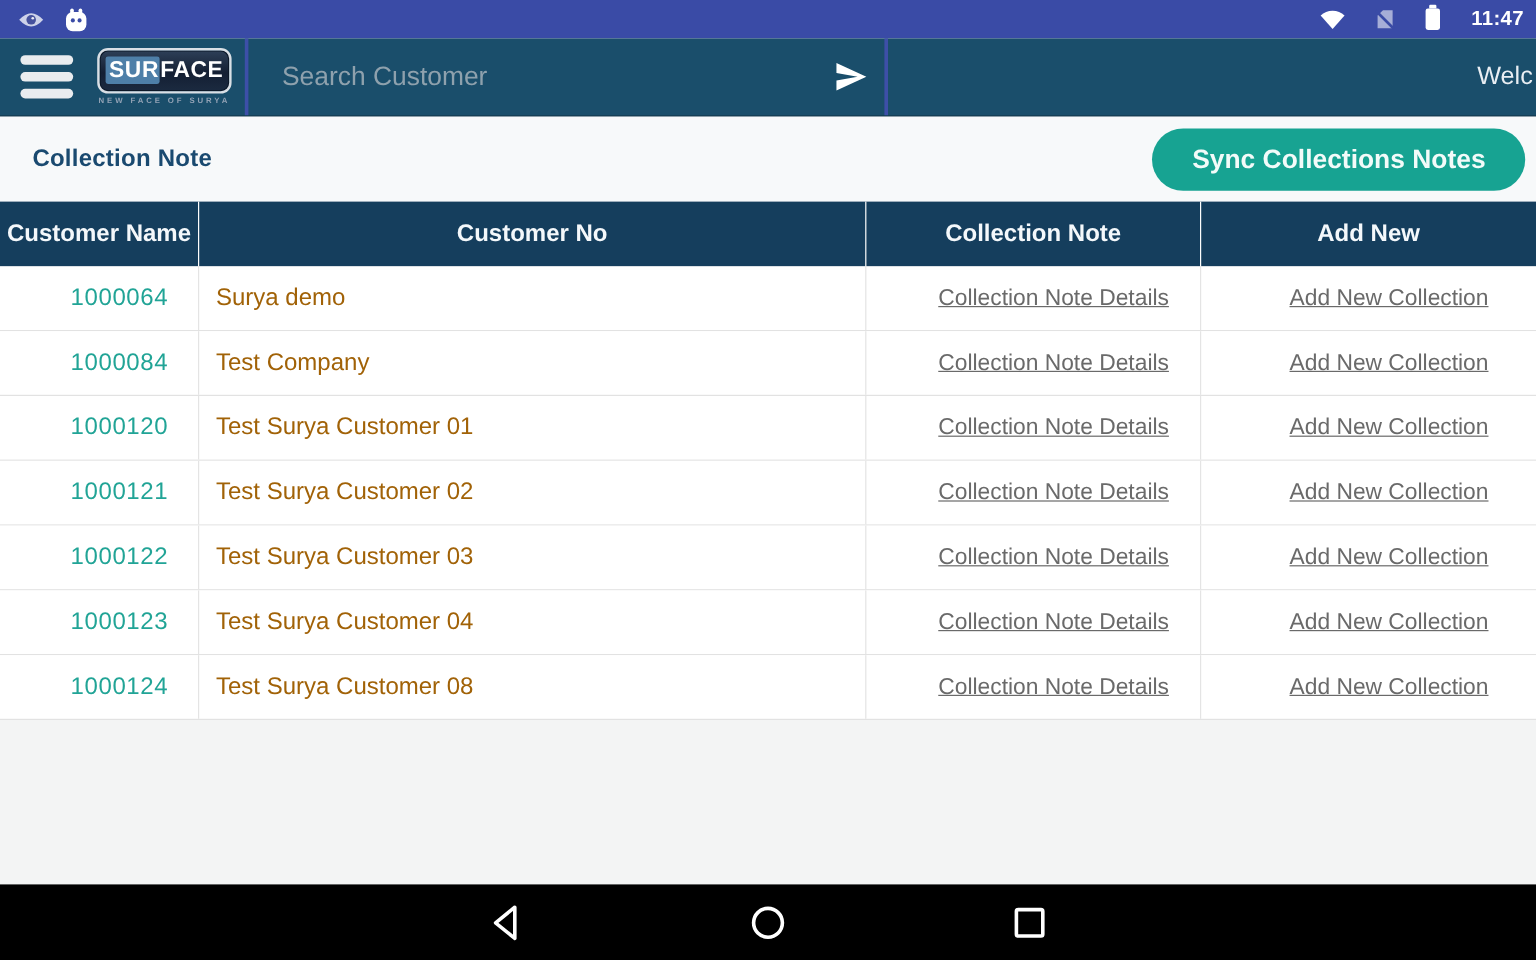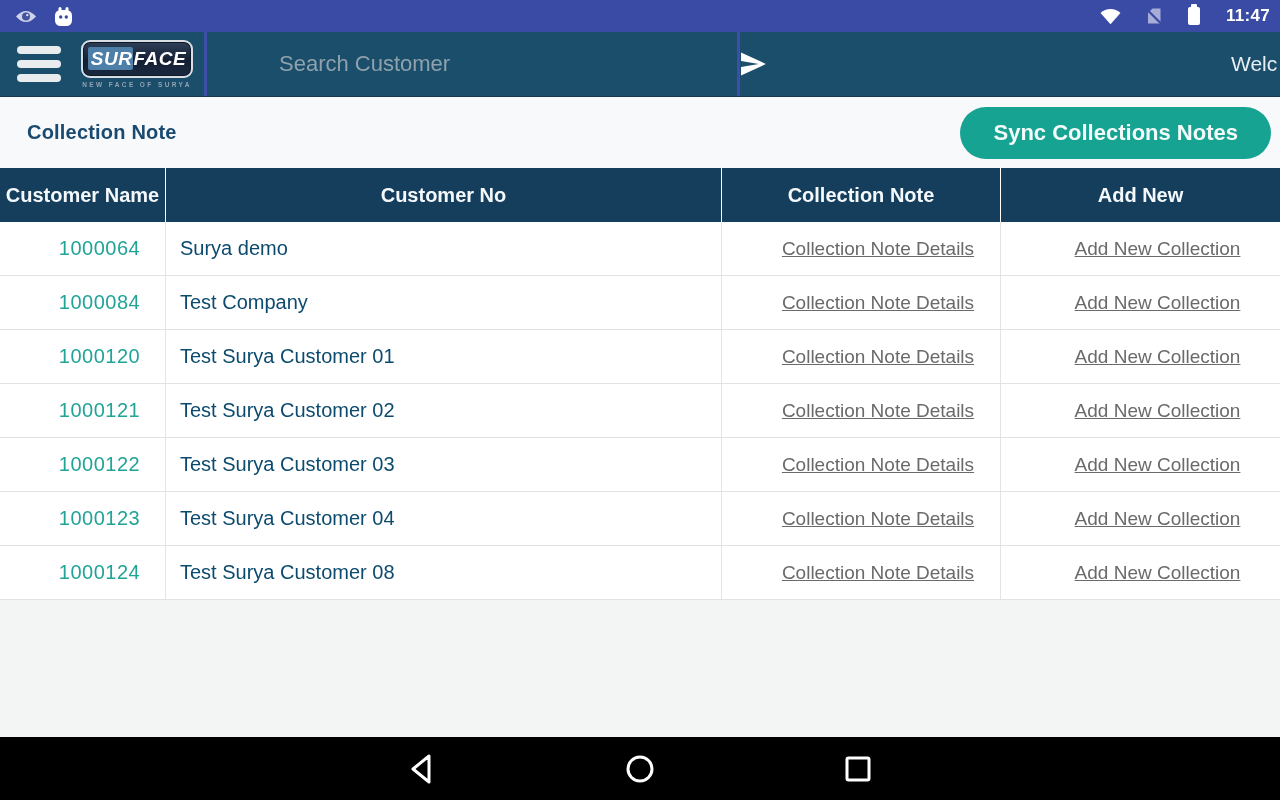--- a/index.html
+++ b/index.html
@@ -30,25 +30,25 @@
   .hamburger { width:44px; height:40px; margin-left:17px; display:flex; flex-direction:column; justify-content:center; gap:6px; cursor:pointer; }
   .hamburger span { display:block; height:8px; width:44px; background:#E9ECEF; border-radius:4px; }
 
   .logo { margin-left:18px; width:116px; display:flex; flex-direction:column; align-items:center; }
   .logo-box {
     width:112px; height:38px; border:2px solid #D9DFE5; border-radius:9px;
     background:linear-gradient(180deg,#2E4058 0%,#141F33 55%,#1B2A40 100%);
     display:flex; align-items:center; justify-content:center;
     box-shadow:inset 0 0 0 1px #0c1828;
   }
-  .logo-text { font-style:italic; font-weight:900; font-size:19px; color:#fff; letter-spacing:.5px; white-space:nowrap; }
+  .logo-text { font-weight:900; font-size:19px; color:#fff; letter-spacing:.5px; white-space:nowrap; }
   .logo-text .lg1 { background:#4E7FA8; padding:1px 1px 1px 3px; border-radius:2px; }
   .logo-tagline { margin-top:3px; font-size:6.5px; color:#92A2B5; letter-spacing:2.4px; font-weight:700; white-space:nowrap; }
 
-  .search-wrap { position:absolute; left:204px; width:533px; top:0; bottom:0; display:flex; align-items:center;margin-left:44px; }
+  .search-wrap { position:absolute; left:204px; width:533px; top:0; bottom:0; display:flex; align-items:center; }
   .search-input {
     flex:1; background:transparent; border:none; outline:none;
     margin-left:31px; font-size:22px; color:#DFE8EE;
     font-family:"Liberation Sans", sans-serif;
   }
   .search-input::placeholder { color:#8EA1AD; opacity:1; }
   .send-icon { margin-right:14px; display:flex; cursor:pointer; }
 
   .welcome { position:absolute; left:1231px; top:0; bottom:0; display:flex; align-items:center; color:#E9EEF3; font-size:21px; font-weight:500; white-space:nowrap; }
 
@@ -70,21 +70,21 @@
   .thead { background:#153E5D; height:54px; }
   .th {
     display:flex; align-items:center; justify-content:center;
     color:#F4F8FB; font-size:20px; font-weight:600;
   }
   .thead .th:not(:last-child) { border-right:1px solid #FDFDFD; }
   .trow { height:54px; background:#fff; border-bottom:1px solid #E2E2E2; }
   .cell { display:flex; align-items:center;padding-left:34px; }
   .trow .cell:not(:last-child) { border-right:1px solid #E4E4E4; }
   .cell.c-no { justify-content:center; color:#21A496; font-size:20px; font-weight:500; letter-spacing:.5px; }
-  .cell.c-name { padding-left:14px; color:#0c4a6e; font-size:20px; }
+  .cell.c-name { padding-left:14px; color:#a16207; font-size:20px; }
   .cell.c-link { justify-content:center; }
   .rlink { color:#6A6A6A; font-size:19px; text-decoration:underline; cursor:pointer; }
 
   
   .content-rest { flex:1 1 auto; background:#F3F4F4; }
 
   
   .nav-bar {
     height:63px; background:#000; flex:0 0 auto;
     display:flex; align-items:center; justify-content:center; gap:184px;

